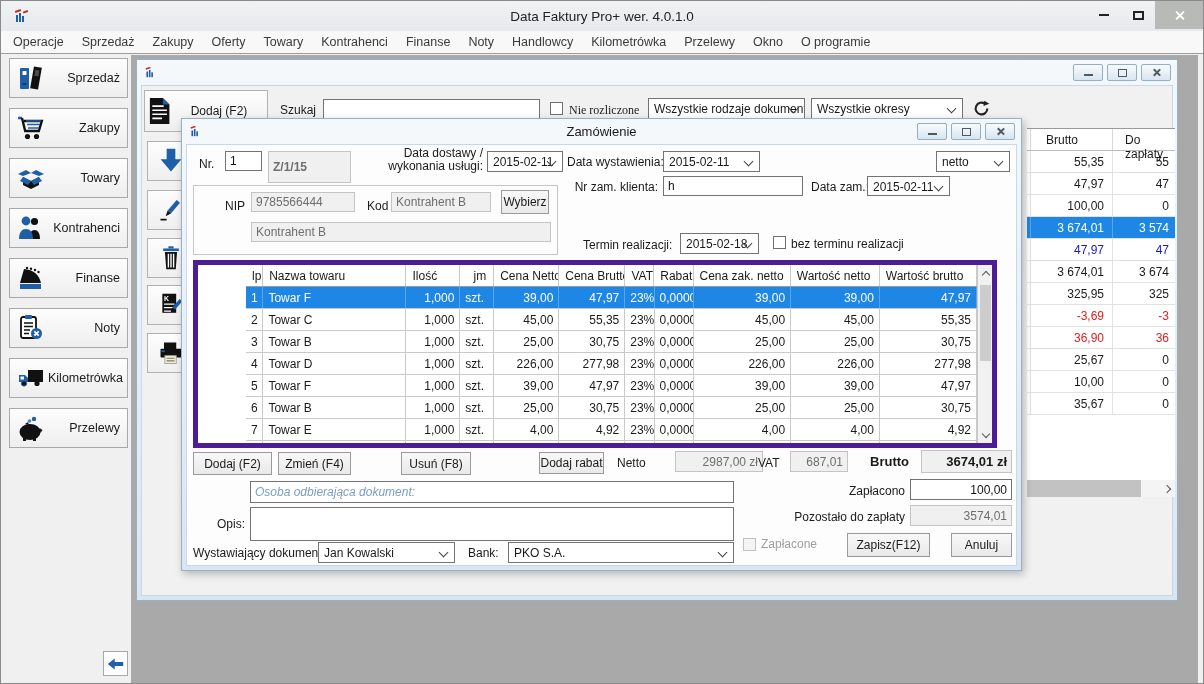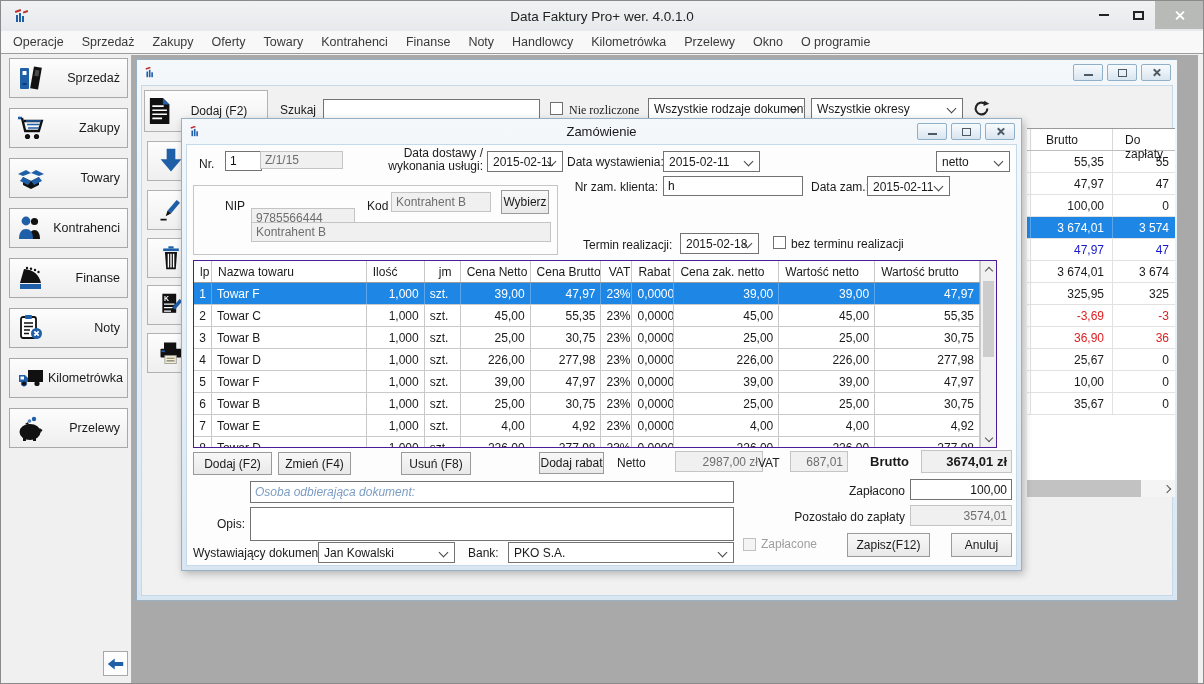--- a/index.html
+++ b/index.html
@@ -84,21 +84,21 @@
   .chev-down { width:6px; height:6px; border-right:1.8px solid #555; border-bottom:1.8px solid #555; transform:rotate(45deg); margin-bottom:3px; }
 
   
   #dialog { left:180px; top:117px; width:841px; height:453px; z-index:10; box-shadow:2px 3px 8px rgba(0,0,0,.25); }
   #dialog .window-content { background:#fdfdfd; border:1px solid #c6d9e8; }
   .dis { background:#f0f0f0 !important; color:#6e6e6e !important; border-color:#c4c4c4 !important; }
   .r { text-align:right; }
   .placeholder-input::placeholder { color:#7b9cc4; font-style:italic; }
   #group-box { position:absolute; left:6px; top:40px; width:365px; height:70px; border:1px solid #c6c6c6; }
 
-  #dlg-grid { position:absolute; left:6px; top:115px; width:804px; height:188px; border:1px solid #4c1d95; display:flex; background:#fff; }
+  #dlg-grid { position:absolute; left:6px; top:115px; width:804px; height:188px; border:5px solid #4c1d95; display:flex; background:#fff;padding-left:48px; }
   #dlg-grid-main { width:787px; overflow:hidden; }
   #dg-header { display:flex; height:22px; border-bottom:1px solid #9a9a9a; background:#fff; }
   .dg-hcell { padding:4px 0 0 6px; border-right:1px solid #c9c9c9; white-space:nowrap; overflow:hidden; }
   #dg-rows { height:164px; overflow:hidden; }
   .grid-row { display:flex; height:22px; border-bottom:1px solid #c9c9c9; background:#fff; }
   .grid-row.selected { background:#1e87e5; color:#fff; }
   .gcell { padding:4px 5px 0 5px; border-right:1px solid #c9c9c9; white-space:nowrap; overflow:hidden; }
   .grid-row.selected .gcell { border-right-color:#5aa6ec; }
   #dg-scroll { width:16px; background:#f1f1f1; border-left:1px solid #c9c9c9; position:relative; }
   #dg-scroll .sarrow { position:absolute; left:0; width:15px; height:16px; display:flex; align-items:center; justify-content:center; }
@@ -436,37 +436,37 @@
           </div>
         <div class="win-btn">
             <span class="g-x"></span>
           </div>
       </div>
     </div>
     <div class="window-content">
 
       <span class="label" style="left:12px; top:12px;">Nr.</span>
       <input class="tinput" style="left: 38px; top: 6px; width: 37px; height: 20px;" value="1">
-      <input class="tinput dis" style="left: 73px; top: 6px; width: 83px; height: 18px;" disabled="" value="Z/1/15">
+      <input class="tinput dis" style="left: 81px; top: 6px; width: 83px; height: 32px; font-weight: bold;" disabled="" value="Z/1/15">
       <div class="label" style="left:166px; top:2px; width:130px; text-align:right; line-height:13px;">
         <span>Data dostawy /</span><br><span>wykonania usługi:</span>
       </div>
       <div class="combo" style="left:300px; top:6px; width:76px; height:21px;"><span>2015-02-11</span></div>
       <span class="label" style="left:380px; top:10px; width:92px; text-align:right;">Data wystawienia:</span>
       <div class="combo" style="left:476px; top:6px; width:97px; height:21px;"><span>2015-02-11</span></div>
       <div class="combo" style="left:749px; top:6px; width:74px; height:21px;"><span>netto</span></div>
 
       <span class="label" style="left:340px; top:35px; width:131px; text-align:right;">Nr zam. klienta:</span>
       <input class="tinput" style="left: 476px; top: 31px; width: 140px; height: 20px;" value="h">
       <span class="label" style="left:624px; top:35px;">Data zam.:</span>
       <div class="combo" style="left:680px; top:31px; width:83px; height:20px;"><span>2015-02-11</span></div>
 
       <div id="group-box"></div>
       <span class="label" style="left:38px; top:54px;">NIP</span>
-      <input class="tinput dis" style="left: 64px; top: 47px; width: 104px; height: 20px; margin-top: 16px;" disabled="" value="9785566444">
+      <input class="tinput dis" style="left: 64px; top: 47px; width: 104px; height: 20px;" disabled="" value="9785566444">
       <span class="label" style="left:180px; top:54px;">Kod</span>
       <input class="tinput dis" style="left: 204px; top: 47px; width: 100px; height: 20px;" disabled="" value="Kontrahent B">
       <div class="btn" style="left:314px; top:45px; width:48px; height:24px;">
           <span>Wybierz</span>
         </div>
       <span class="label" style="left:16px; top:81px;margin-top:34px;">Nazwa</span>
       <input class="tinput dis" style="left: 64px; top: 77px; width: 300px; height: 20px;" disabled="" value="Kontrahent B">
 
       <span class="label" style="left:396px; top:93px;">Termin realizacji:</span>
       <div class="combo" style="left:493px; top:88px; width:79px; height:21px;"><span>2015-02-18</span></div>

